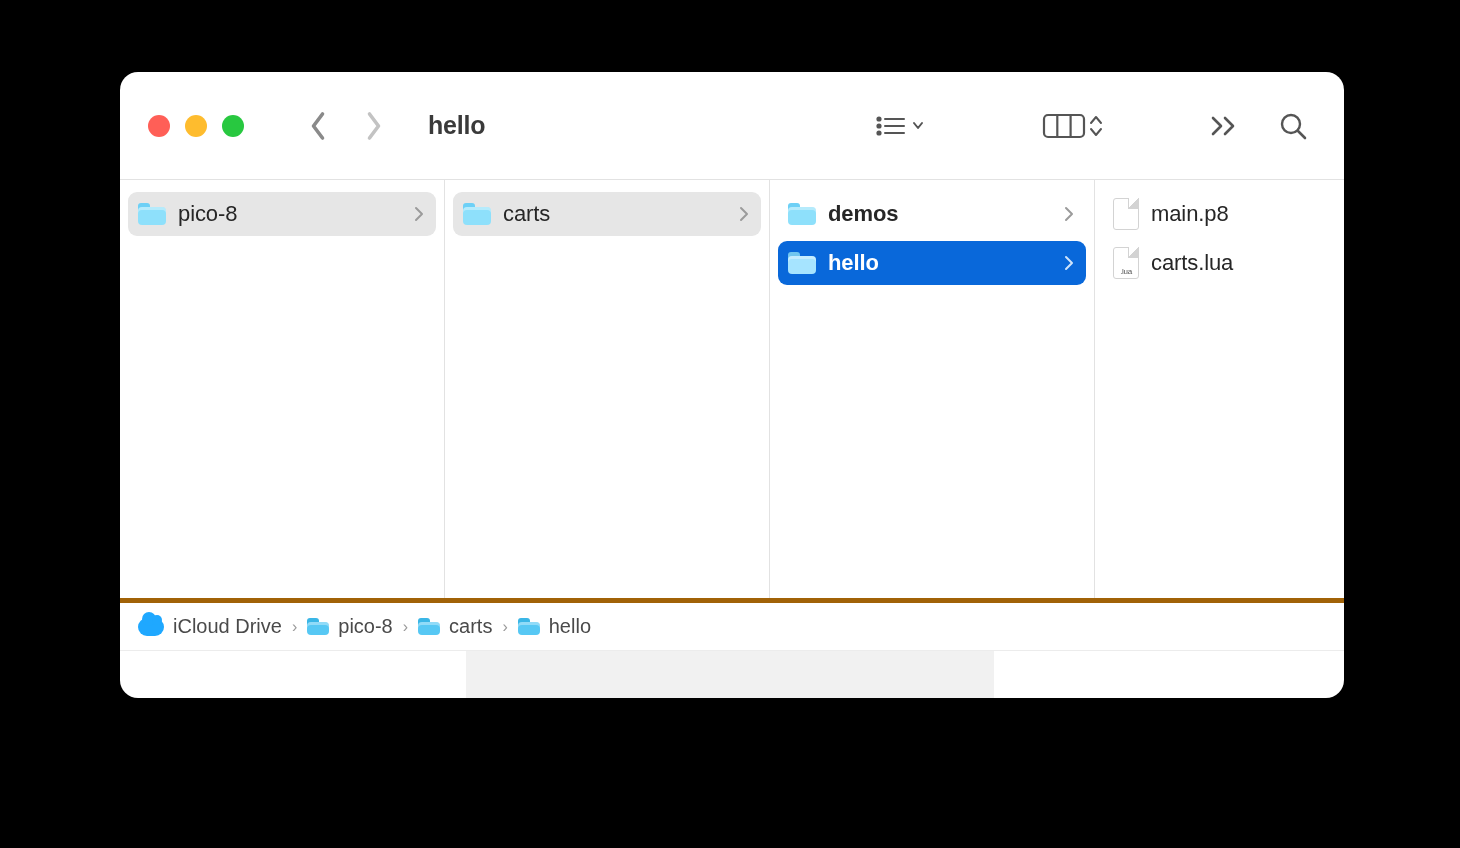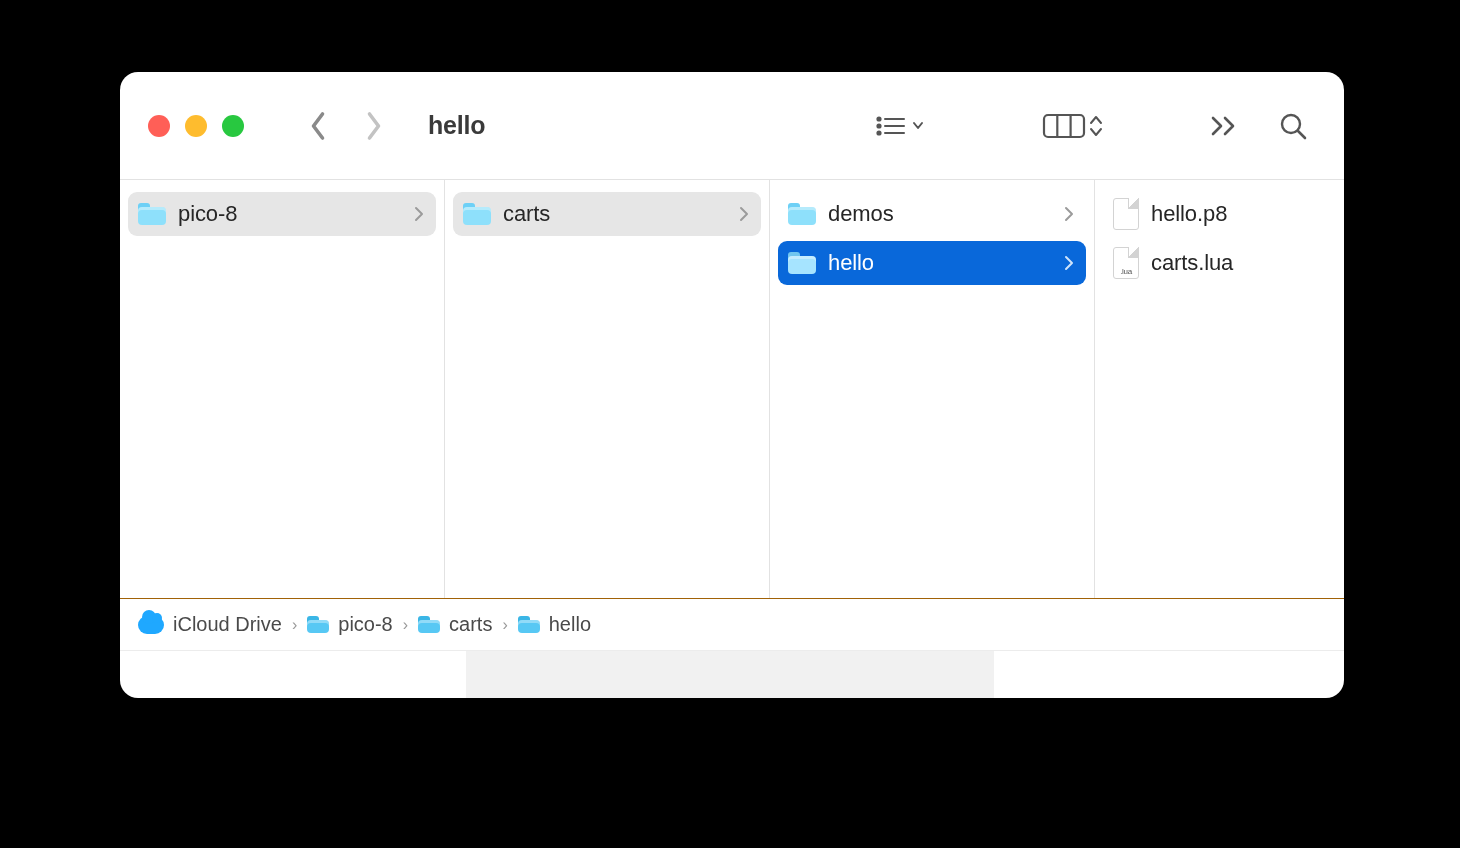--- a/index.html
+++ b/index.html
@@ -28,21 +28,21 @@
     .tool-columns { margin-left:80px; }
     .tool-overflow { margin-left:80px; }
     .tool-search { margin-left:14px; }
     
     .columns { flex:1; display:flex; }
     .col {
       padding:12px 8px; border-right:1px solid #e2e2e2;
     }
     .col:nth-child(1){width:325px;}
     .col:nth-child(2){width:325px;}
-    .col:nth-child(3){width:325px;}
+    .col:nth-child(3){width:325px;font-weight:bold;}
     .col:nth-child(4){flex:1; border-right:none;}
     .item {
       height:44px; border-radius:9px; display:flex; align-items:center; gap:12px;
       padding:0 12px 0 10px; font-size:22px; color:#262626; letter-spacing:-.1px;
       cursor:pointer; margin-bottom:5px; position:relative;
     }
     .item.sel-gray { background:#e6e6e6; }
     .item.sel-blue { background:#0968da; color:#fff; }
     .item .lbl { flex:1; overflow:hidden; text-overflow:ellipsis; white-space:nowrap; }
     .chev { color:#9b9b9b; }
@@ -70,21 +70,21 @@
       content:""; position:absolute; top:-1px; right:-1px; width:10px; height:10px;
       background:linear-gradient(135deg,#fff 48%, #d3d3d3 50%);
       border-bottom:1px solid #d3d3d3; border-left:1px solid #d3d3d3;
     }
     .fileicon.lua::after{
       content:".lua"; position:absolute; bottom:2px; left:0; right:0; text-align:center;
       font-size:8px; color:#555; letter-spacing:-.3px;
     }
     
     .pathbar {
-      height:52px; border-top:1px solid #a16207; display:flex; align-items:center;
+      height:52px; border-top:5px solid #a16207; display:flex; align-items:center;
       padding:0 18px; gap:10px; font-size:20px; color:#4a4a4a; flex-shrink:0;
     }
     .crumb { display:flex; align-items:center; gap:9px; cursor:pointer;}
     .cloud {
       width:26px; height:18px; background:#1fa8ff; border-radius:10px; position:relative;
     }
     .cloud::before,.cloud::after{content:""; position:absolute; background:#1fa8ff; border-radius:50%;}
     .cloud::before{width:14px;height:14px; top:-6px; left:4px;}
     .cloud::after{width:10px;height:10px; top:-3px; left:14px;}
     .psep { color:#9b9b9b; font-size:16px; }
@@ -199,21 +199,21 @@
         <span class="lbl">hello</span>
         <svg class="chev" width="10" height="16" viewBox="0 0 10 16">
             <polyline points="2,2 8,8 2,14" fill="none" stroke="currentColor" stroke-width="2" stroke-linecap="round" stroke-linejoin="round"></polyline>
           </svg>
       </div>
     </div>
 
     <div class="col">
       <div class="item">
         <span class="fileicon"></span>
-        <span class="lbl">hello.p8</span>
+        <span class="lbl">main.p8</span>
       </div>
       <div class="item">
         <span class="fileicon lua"></span>
         <span class="lbl">carts.lua</span>
       </div>
     </div>
 
   </div>
 
   <div class="pathbar">

